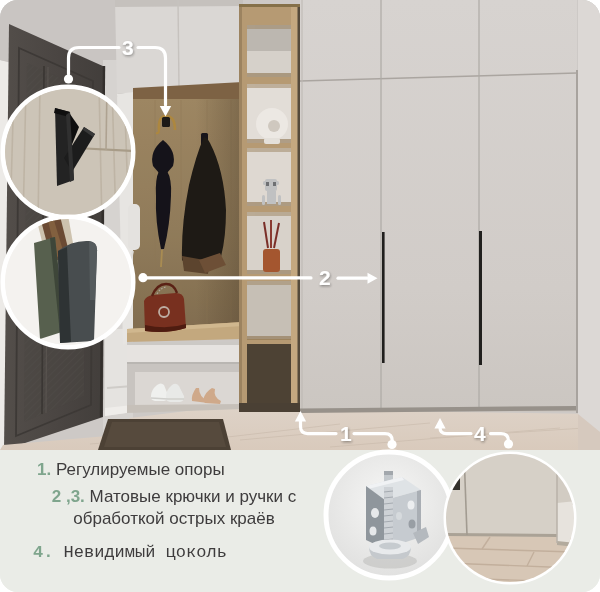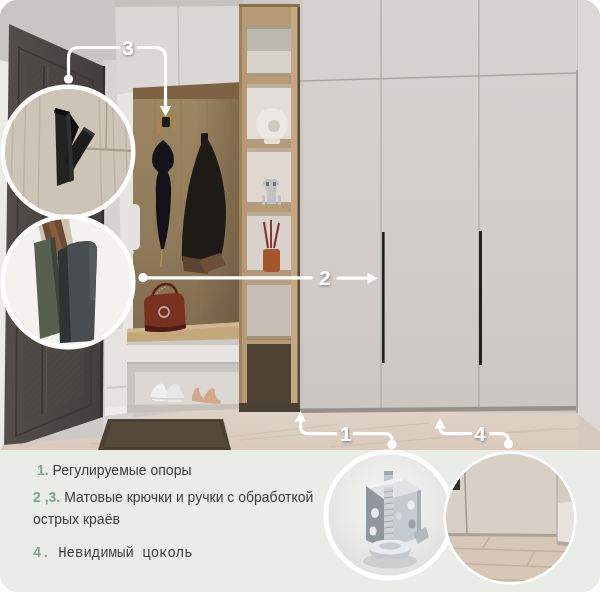--- a/index.html
+++ b/index.html
@@ -1,18 +1,18 @@
 <!DOCTYPE html>
 <html><head>
 <meta charset="utf-8">
 <style>
   html,body{margin:0;padding:0;background:#ffffff;}
   #card{position:relative;width:600px;height:592px;border-radius:18px;overflow:hidden;background:#eaece7;}
   #scene{position:absolute;left:0;top:0;}
-  .txt{position:absolute;font-family:"Liberation Sans",sans-serif;color:#3e3c3d;font-size:14px;line-height:22px;}
+  .txt{position:absolute;font-family:"Liberation Sans",sans-serif;color:#3e3c3d;font-size:17px;line-height:22px;}
   .num{color:#7fa58d;font-weight:bold;}
 </style>
 </head>
 <body>
 <div id="card">
 
   <svg id="scene" width="600" height="592" viewBox="0 0 600 592">
     <defs>
       <linearGradient id="doorG" x1="0" y1="0" x2="1" y2="0">
         <stop offset="0" stop-color="#534e4a"></stop>
@@ -386,16 +386,16 @@
 
         <polygon points="557,503 577,501 577,545 557,543" fill="#e7e3dd"></polygon>
         <polygon points="557,541 577,543 577,547 557,545" fill="#b3ab9e"></polygon>
         <line x1="557" y1="468" x2="557" y2="543" stroke="#b9b2a8" stroke-width="1.5"></line>
       </g>
     </g>
   </svg>
 
   <div class="txt" style="left:37px;top:458.5px;"><span class="num">1.</span>&nbsp;Регулируемые опоры</div>
 
-  <div class="txt" style="left:33px;top:485.5px;width:282px;"><span class="num">2 ,3.</span> Матовые крючки и ручки с обработкой острых краёв</div>
+  <div class="txt" style="left:33px;top:485.5px;width:282px;text-align:center;"><span class="num">2 ,3.</span> Матовые крючки и ручки с обработкой острых краёв</div>
 
   <div class="txt" style="left:33px;top:541.5px;font-family:Liberation Mono, monospace;"><span class="num">4.</span> Невидимый цоколь</div>
 </div>
 
 </body></html>

